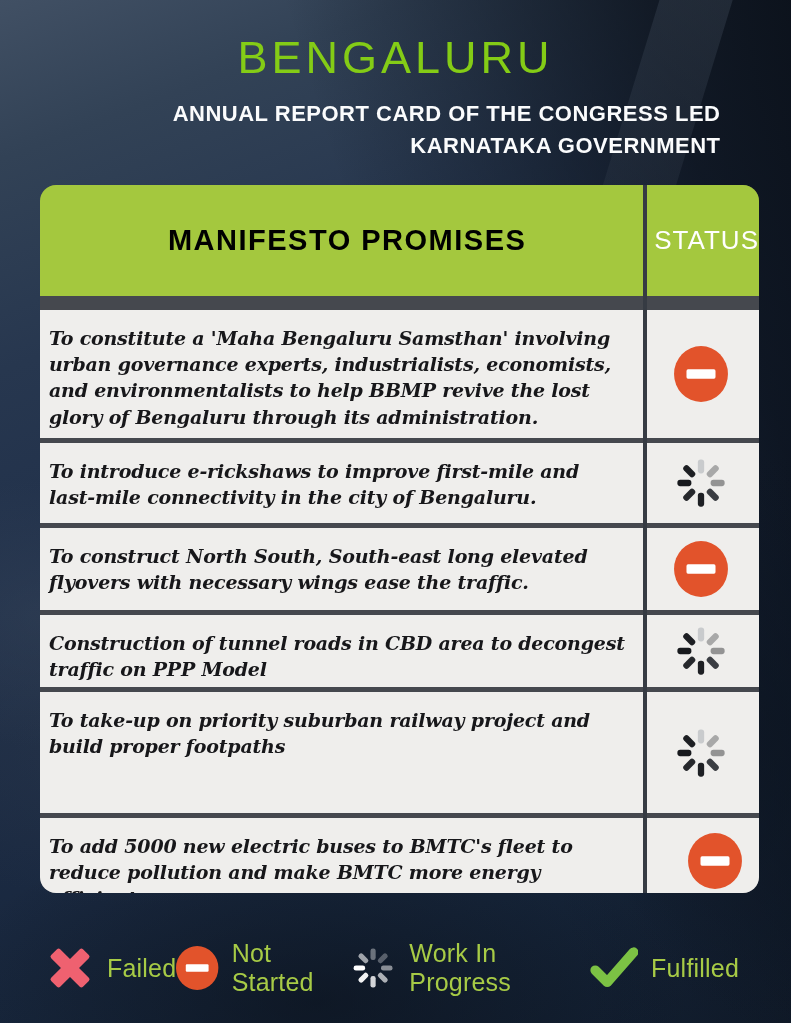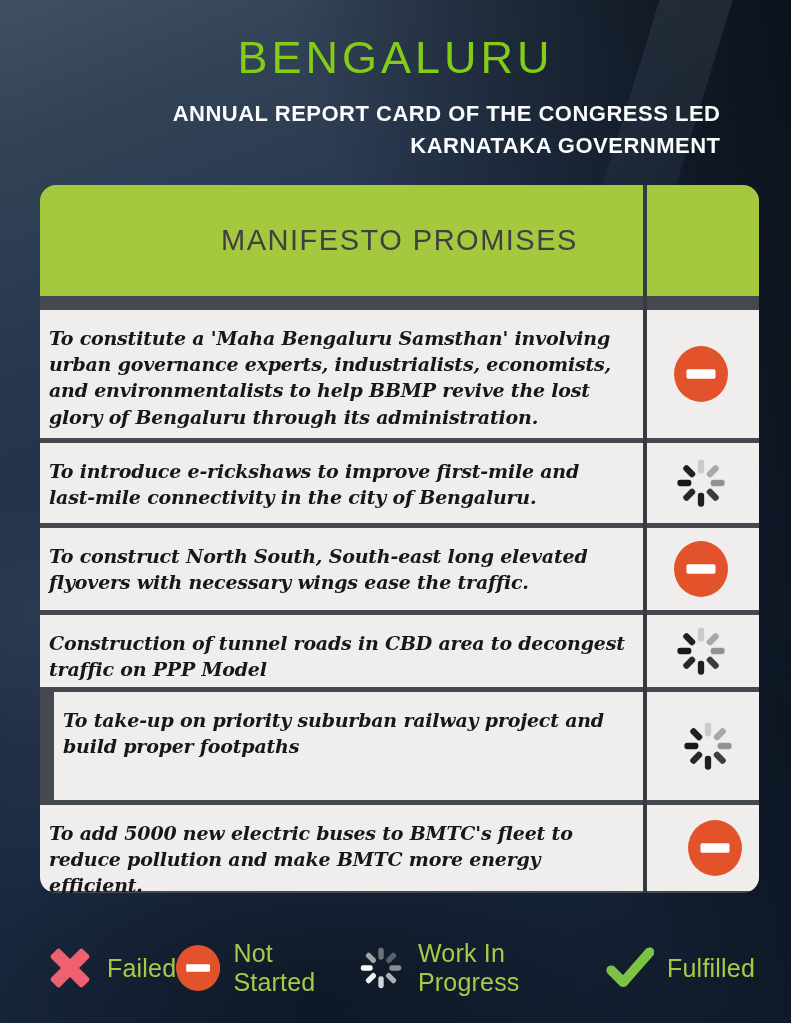--- a/index.html
+++ b/index.html
@@ -28,53 +28,54 @@
   .hero h1 { font-size:45px; font-weight:200; letter-spacing:4px; color:#84cc16; }
   .hero h2 { margin:14px auto 0; max-width:650px; font-size:22px; font-weight:700;
     letter-spacing:.5px; line-height:1.45; color:#fbfcfd;text-align:right; }
 
   
   .card { position:absolute; left:40px; top:185px; width:719px; height:708px;
     border-radius:16px; overflow:hidden; background:#45484e;
     display:flex; flex-direction:column; }
   .thead { height:111px; background:#a4c83e; display:flex; flex:0 0 auto; }
   .th-promises { width:720px; display:flex; align-items:center; justify-content:center;
-    color:#404040; font-size:29px; font-weight:400; letter-spacing:1.5px; }
+    color:#000000; font-size:29px; font-weight:700; letter-spacing:1.5px; }
   .th-status { flex:1; display:flex; align-items:center; justify-content:center;
     color:#fff; font-size:26px; font-weight:300; letter-spacing:1px; }
   .rows { display:flex; flex-direction:column; gap:5px; margin-top:0; flex:1 1 auto; }
   .row { display:flex; background:#efeeec; }
   .row:first-child { margin-top:14px; }
   .cell-promise { width:603px; padding:15px 16px 0 9px;
     font-family:"DejaVu Serif", serif; font-style:italic; font-weight:700;
     font-size:19px; letter-spacing:-0.2px; line-height:1.38; color:#17171a; }
   .cell-status { flex:1; display:flex; align-items:center; justify-content:center; }
   .vline { position:absolute; left:603px; top:0; bottom:0; width:4px; background:#363b43; }
 
   
-  .legend { position:absolute; left:46px; right:36px; top:934px; height:68px;
+  .legend { position:absolute; left:46px; right:52px; top:934px; height:68px;
     display:flex; align-items:center; justify-content:flex-start; }
   .legend-item { display:flex; align-items:center; gap:13px; }
   .legend-item .lbl { font-size:25px; color:#a7cb46; letter-spacing:.2px; }
 </style>
 </head>
 <body>
 
 <div class="stage">
   <div class="bg"></div>
   <div class="bg-beam"></div>
 
   <header class="hero">
     <h1>BENGALURU</h1>
     <h2>ANNUAL REPORT CARD OF THE CONGRESS LED KARNATAKA GOVERNMENT</h2>
   </header>
 
   <section class="card">
     <div class="thead">
       <div class="th-promises">MANIFESTO PROMISES</div>
+      <div class="th-status">STATUS</div>
     </div>
     <div class="rows" id="rows">
         <div class="row" style="height: 128px;">
           <div class="cell-promise">To constitute a 'Maha Bengaluru Samsthan' involving urban governance experts, industrialists, economists, and environmentalists to help BBMP revive the lost glory of Bengaluru through its administration.</div>
           <div class="cell-status">
             <svg width="54" height="56" viewBox="0 0 52 54">
               <ellipse cx="26" cy="27" rx="26" ry="27" fill="#e2532b"></ellipse>
               <rect x="12" y="22.5" width="28" height="9" rx="1.5" fill="#ffffff"></rect>
             </svg>
           </div>
@@ -111,21 +112,21 @@
               <rect x="28.4" y="5" width="7.2" height="16" rx="3.2" fill="#a8a8a8" transform="rotate(45 32 32)"></rect>
               <rect x="28.4" y="5" width="7.2" height="16" rx="3.2" fill="#939393" transform="rotate(90 32 32)"></rect>
               <rect x="28.4" y="5" width="7.2" height="16" rx="3.2" fill="#3a3d42" transform="rotate(135 32 32)"></rect>
               <rect x="28.4" y="5" width="7.2" height="16" rx="3.2" fill="#1e2024" transform="rotate(180 32 32)"></rect>
               <rect x="28.4" y="5" width="7.2" height="16" rx="3.2" fill="#26282c" transform="rotate(225 32 32)"></rect>
               <rect x="28.4" y="5" width="7.2" height="16" rx="3.2" fill="#17191d" transform="rotate(270 32 32)"></rect>
               <rect x="28.4" y="5" width="7.2" height="16" rx="3.2" fill="#1d1f23" transform="rotate(315 32 32)"></rect>
             </svg>
           </div>
         </div>
-        <div class="row" style="height: 108px; margin-left: 14px;">
+        <div class="row" style="height: 121px;">
           <div class="cell-promise">To take-up on priority suburban railway project and build proper footpaths</div>
           <div class="cell-status">
             <svg width="56" height="56" viewBox="0 0 64 64">
               <rect x="28.4" y="5" width="7.2" height="16" rx="3.2" fill="#c9cbcd" transform="rotate(0 32 32)"></rect>
               <rect x="28.4" y="5" width="7.2" height="16" rx="3.2" fill="#a8a8a8" transform="rotate(45 32 32)"></rect>
               <rect x="28.4" y="5" width="7.2" height="16" rx="3.2" fill="#939393" transform="rotate(90 32 32)"></rect>
               <rect x="28.4" y="5" width="7.2" height="16" rx="3.2" fill="#3a3d42" transform="rotate(135 32 32)"></rect>
               <rect x="28.4" y="5" width="7.2" height="16" rx="3.2" fill="#1e2024" transform="rotate(180 32 32)"></rect>
               <rect x="28.4" y="5" width="7.2" height="16" rx="3.2" fill="#26282c" transform="rotate(225 32 32)"></rect>
               <rect x="28.4" y="5" width="7.2" height="16" rx="3.2" fill="#17191d" transform="rotate(270 32 32)"></rect>

